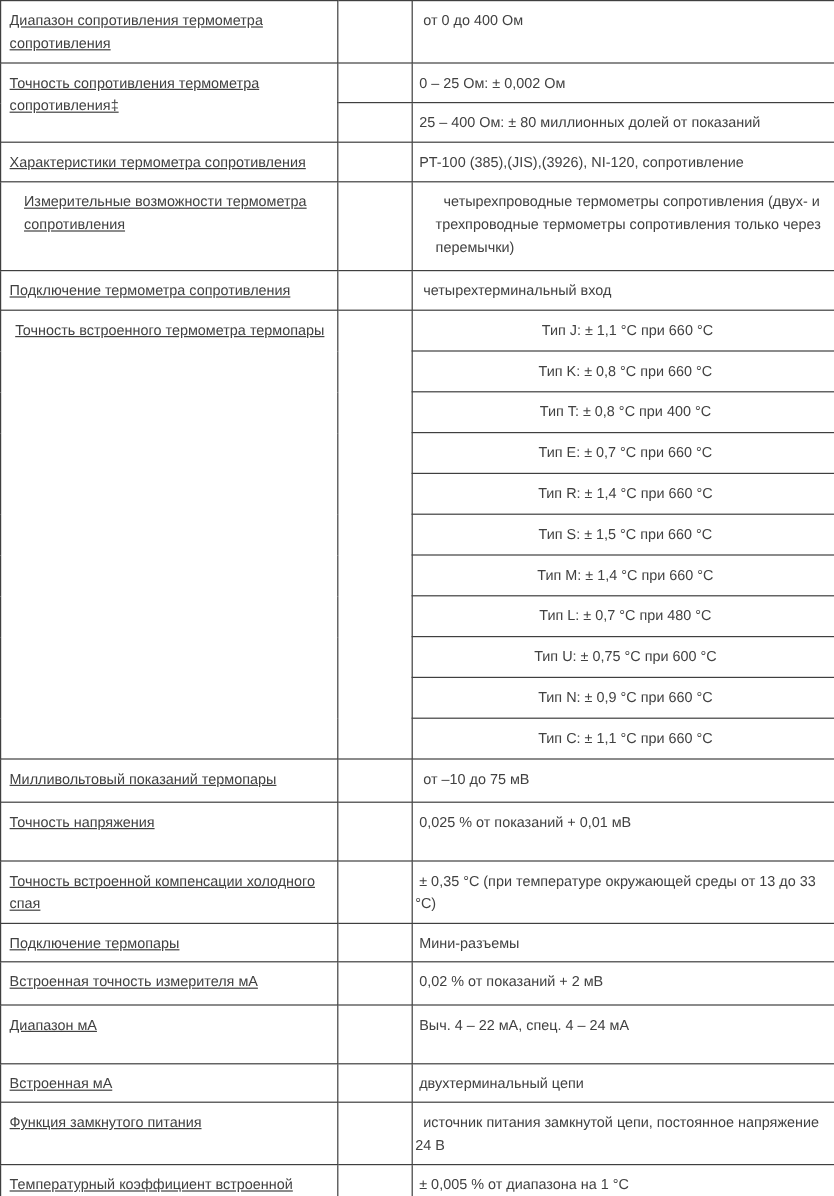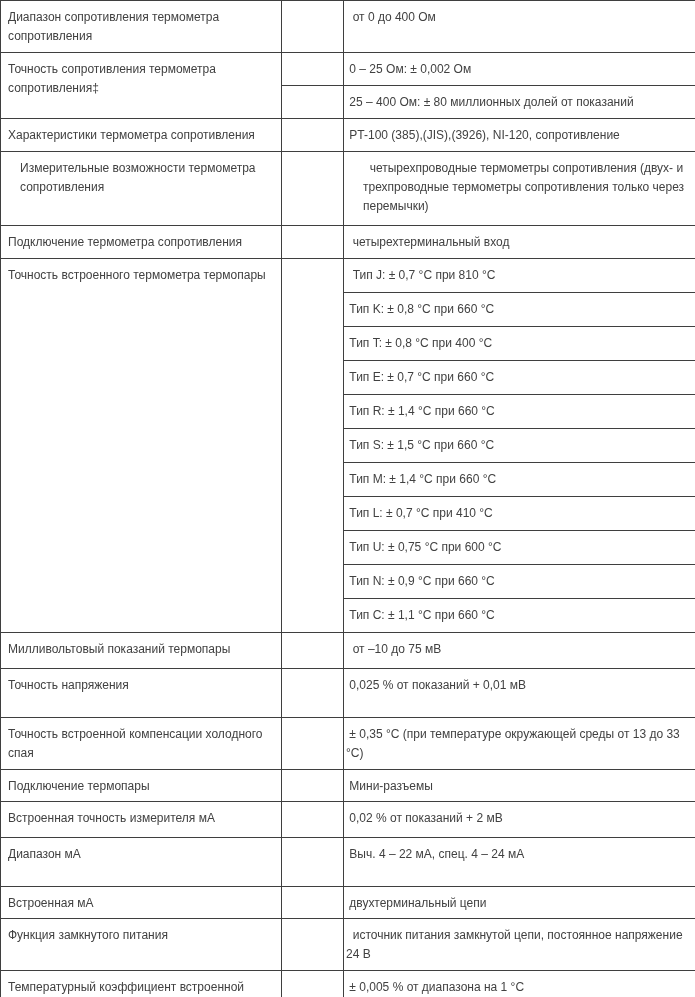--- a/index.html
+++ b/index.html
@@ -23,26 +23,26 @@
   table.spec col.c1 { width: 281px; }
   table.spec col.c2 { width: 62px; }
   table.spec col.c3 { width: 352px; }
   table.spec td {
     border: 1px solid var(--border-color);
     vertical-align: top;
     line-height: 19px;
     box-sizing: border-box;
     overflow: hidden;
   }
-  td.lbl { padding: 7px 6px 5px 7px; }
+  td.lbl { padding: 7px 6px 5px 7px; text-decoration: underline; }
   td.val { padding: 7px 2px 5px 2px; white-space: pre-wrap; }
   td.mid { padding: 0; }
   tr.h32 > td { height: 32px; margin-left: 12px; }
   tr.h33 > td { height: 33px; }
-  tr.h34 > td { height: 34px; }
+  tr.h34 > td { height: 34px; text-align: center; }
   tr.h35 > td { height: 49px; }
   tr.h36 > td { height: 36px; }
   tr.h51 > td { height: 51px; }
   tr.h52 > td { height: 52px; }
   tr.h74 > td { height: 74px; padding-left: 19px; }
 </style>
 </head>
 <body>
 
 <table class="spec">
@@ -83,42 +83,42 @@
 
     <tr class="h33">
       <td class="lbl">Подключение термометра сопротивления</td>
       <td class="mid"></td>
       <td class="val">  четырехтерминальный вход</td>
     </tr>
 
     <tr class="h34">
       <td class="lbl" rowspan="11">Точность встроенного термометра термопары</td>
       <td class="mid" rowspan="11"></td>
-      <td class="val">  Тип J: ± 0,7 °C при 810 °C</td>
+      <td class="val">  Тип J: ± 1,1 °C при 660 °C</td>
     </tr>
     <tr class="h34">
       <td class="val"> Тип K: ± 0,8 °C при 660 °C</td>
     </tr>
     <tr class="h34">
       <td class="val"> Тип T: ± 0,8 °C при 400 °C</td>
     </tr>
     <tr class="h34">
       <td class="val"> Тип E: ± 0,7 °C при 660 °C</td>
     </tr>
     <tr class="h34">
       <td class="val"> Тип R: ± 1,4 °C при 660 °C</td>
     </tr>
     <tr class="h34">
       <td class="val"> Тип S: ± 1,5 °C при 660 °C</td>
     </tr>
     <tr class="h34">
       <td class="val"> Тип M: ± 1,4 °C при 660 °C</td>
     </tr>
     <tr class="h34">
-      <td class="val"> Тип L: ± 0,7 °C при 410 °C</td>
+      <td class="val"> Тип L: ± 0,7 °C при 480 °C</td>
     </tr>
     <tr class="h34">
       <td class="val"> Тип U: ± 0,75 °C при 600 °C</td>
     </tr>
     <tr class="h34">
       <td class="val"> Тип N: ± 0,9 °C при 660 °C</td>
     </tr>
     <tr class="h34">
       <td class="val"> Тип C: ± 1,1 °C при 660 °C</td>
     </tr>

